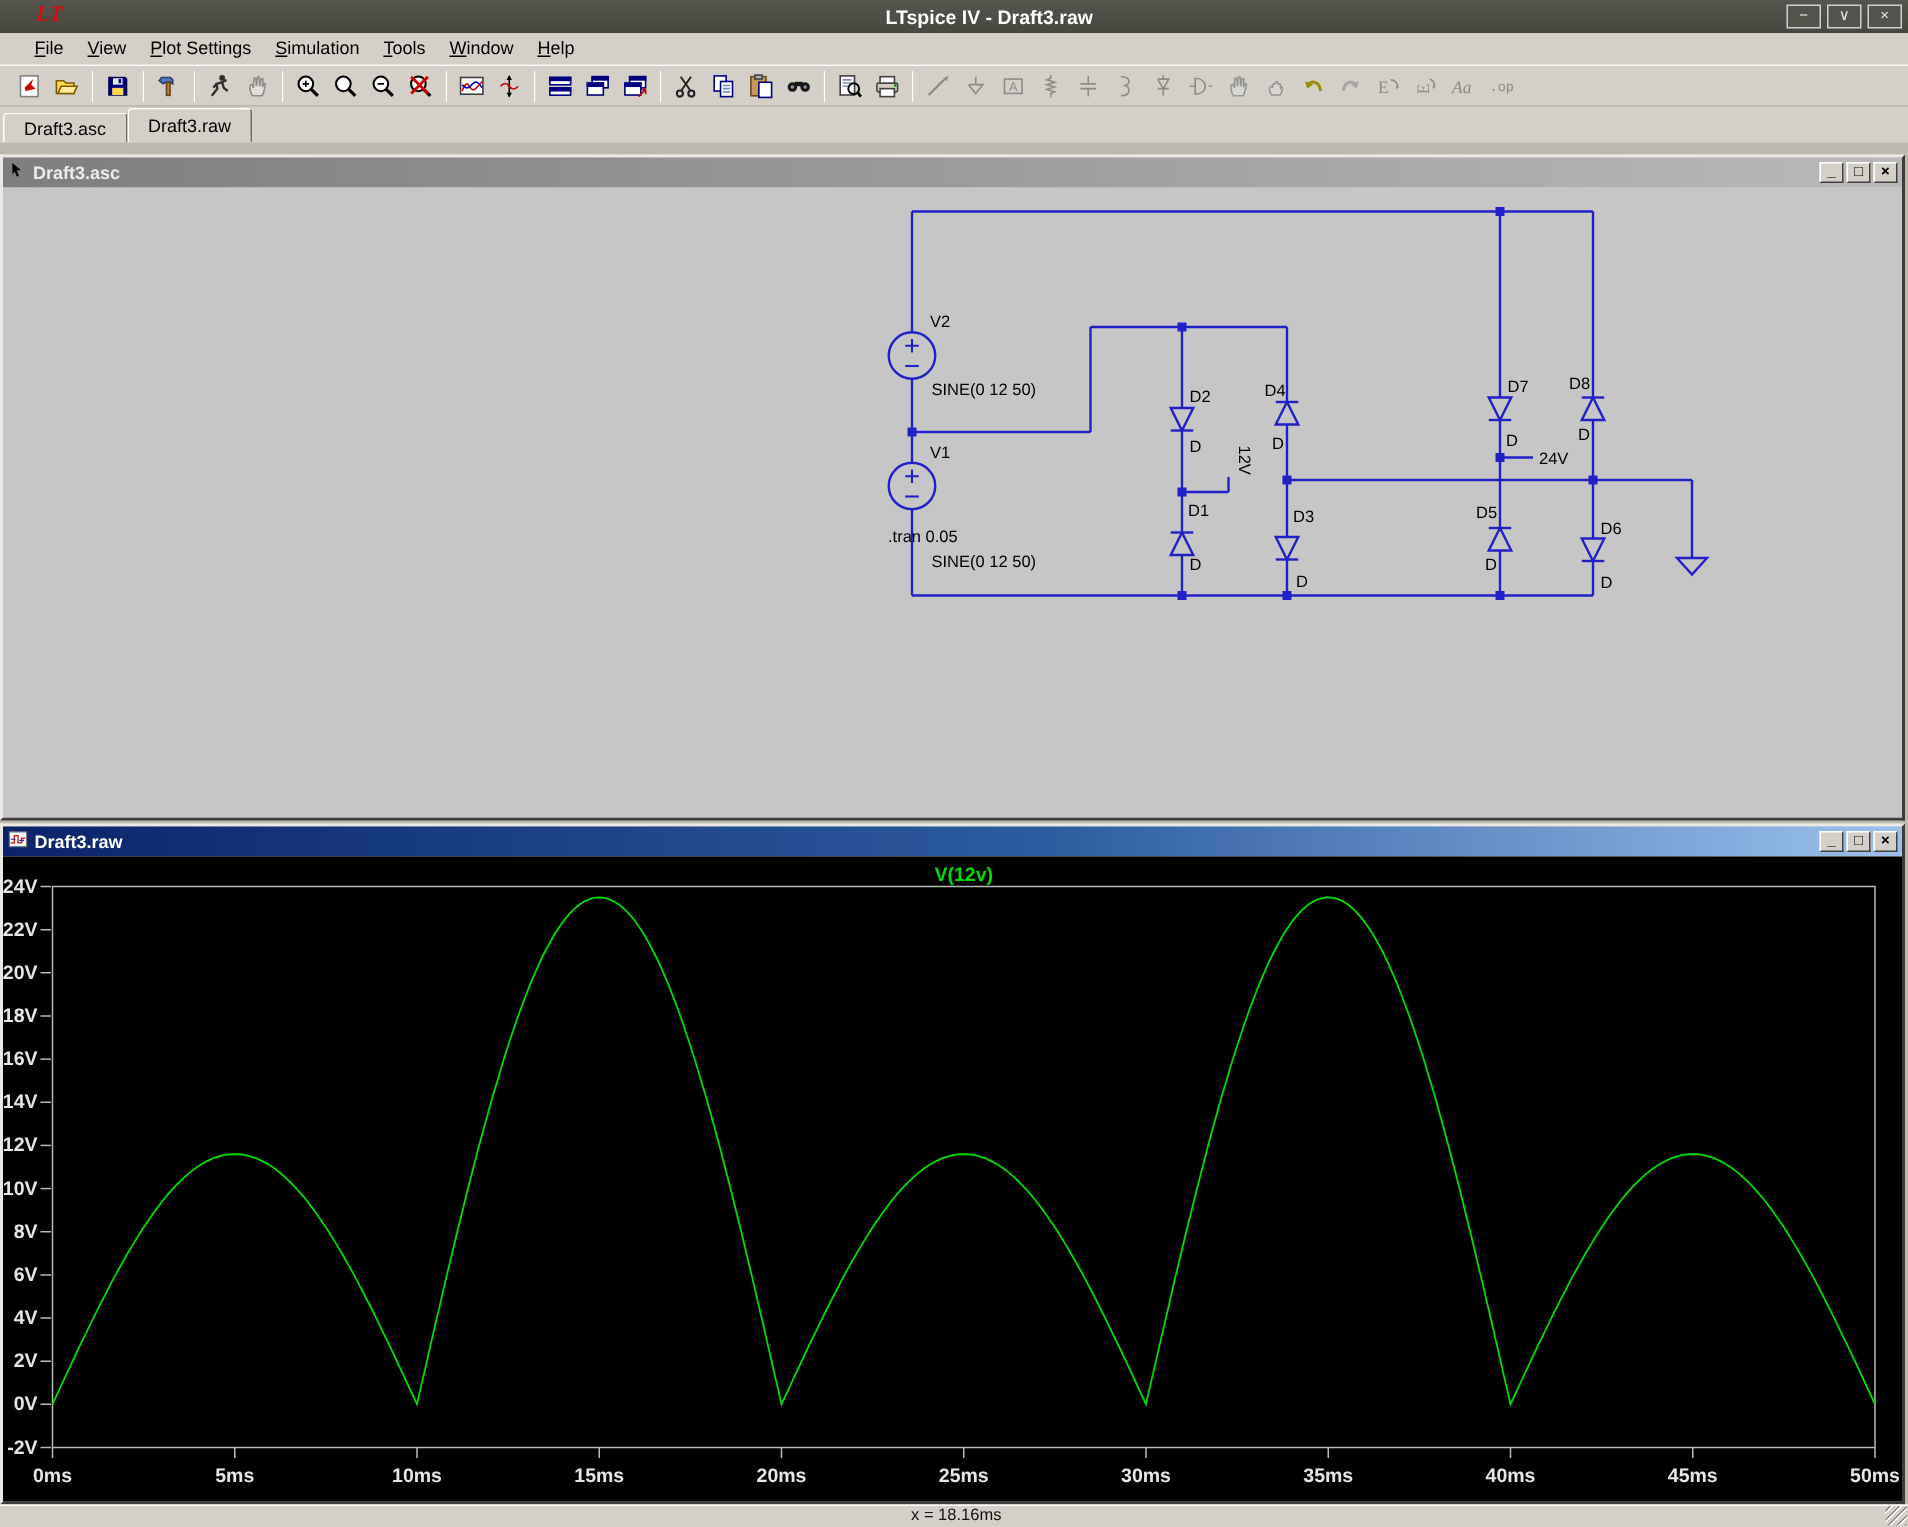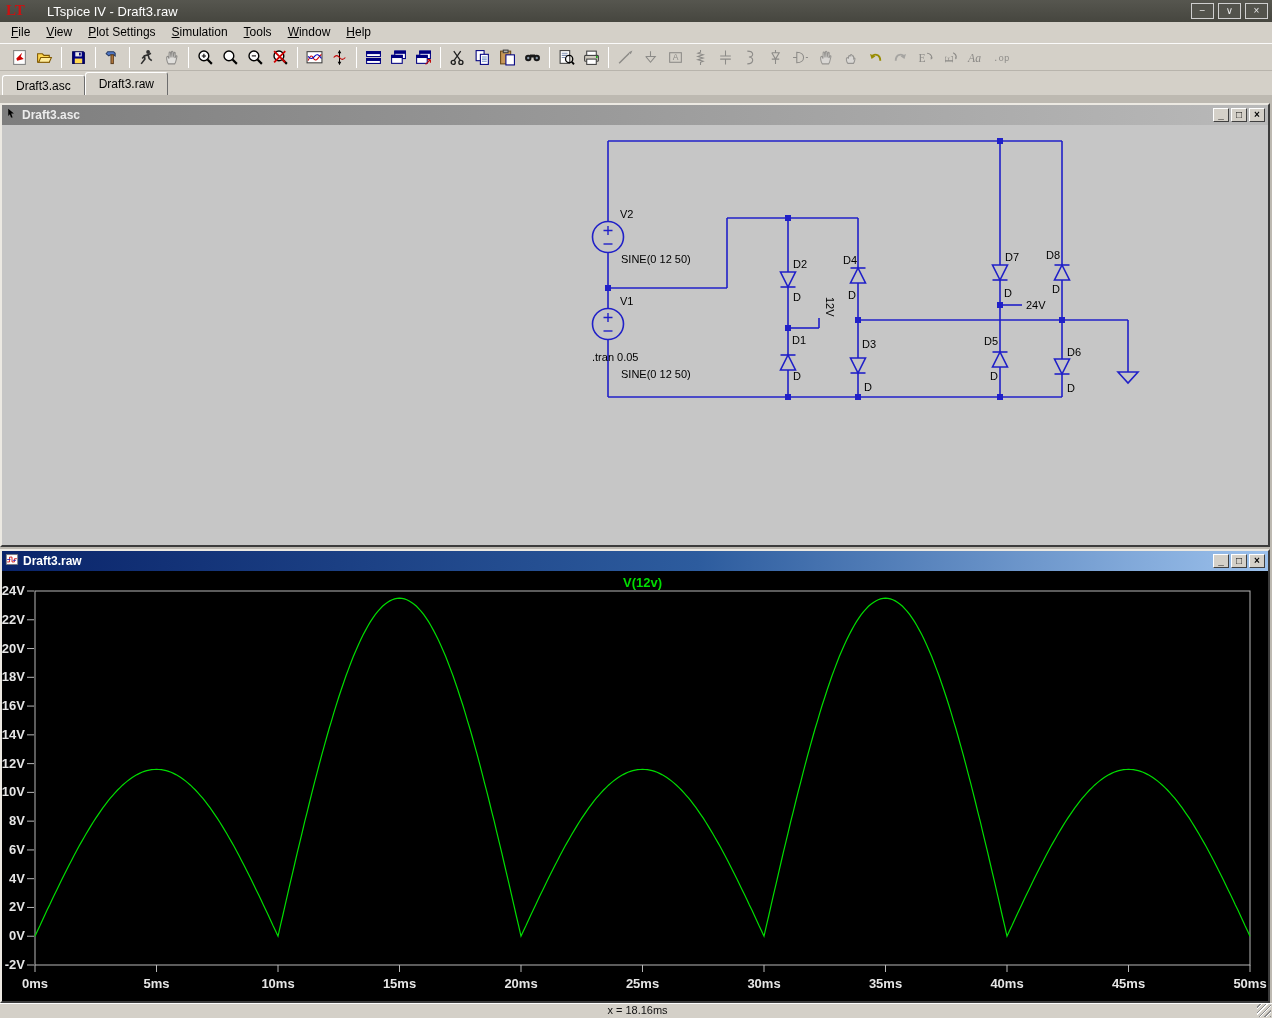--- a/index.html
+++ b/index.html
@@ -5,29 +5,29 @@
   * { box-sizing: border-box; }
   html,body { margin:0; padding:0; }
   body {
     width:1272px; height:1018px; position:relative; overflow:hidden;
     background:#d4d0c8; font-family:"Liberation Sans", sans-serif;
     -webkit-font-smoothing:none;
   }
   
   .titlebar { position:absolute; left:0; top:0; width:1272px; height:22px;
     background:linear-gradient(180deg,#56564f,#46463f); display:flex; align-items:center; }
-  .titlebar .logo { position:absolute; left:6px; top:2px; color:#cc1111; font-weight:bold;
-    font-size:15px; font-family:"Liberation Serif",serif; }
-  .titlebar .title { width:100%; text-align:left; color:#fff; font-weight:normal; font-size:13px;padding-left:47px; }
+  .titlebar .logo { position:absolute; left:24px; top:2px; color:#cc1111; font-weight:bold;
+    font-style:italic; font-size:15px; font-family:"Liberation Serif",serif; }
+  .titlebar .title { width:100%; text-align:center; color:#fff; font-weight:bold; font-size:13px;padding-left:47px; }
   .titlebar .tb-btns { position:absolute; right:4px; top:3px; display:flex; gap:4px; }
   .tb-btn { width:23px; height:16px; border:1px solid #cfcfcf; background:#53534c; color:#e8e8e8;
     font-size:10px; line-height:14px; text-align:center; }
   
   .menubar { position:absolute; left:0; top:22px; width:1272px; height:21px;
-    display:flex; align-items:center; padding-left:3px; font-size:12px; color:#000; }
+    display:flex; align-items:center; padding-left:15px; font-size:12px; color:#000; }
   .menu-item { padding:2px 8px 3px 8px; }
   
   .toolbar { position:absolute; left:0; top:43px; width:1272px; height:28px;
     border-top:1px solid #fafafa; border-bottom:1px solid #b8b4ac;
     display:flex; align-items:center; padding-left:7px; }
   .tbtn { width:25px; height:23px; display:flex; align-items:center; justify-content:center; }
   .tbtn.disabled svg { filter:grayscale(1) opacity(.62); }
   .tbsep { width:1px; height:21px; background:#8a8a8a; border-right:1px solid #fff; margin:0 4px; }
   
   .tabbar { position:absolute; left:0; top:71px; width:1272px; height:24px;

